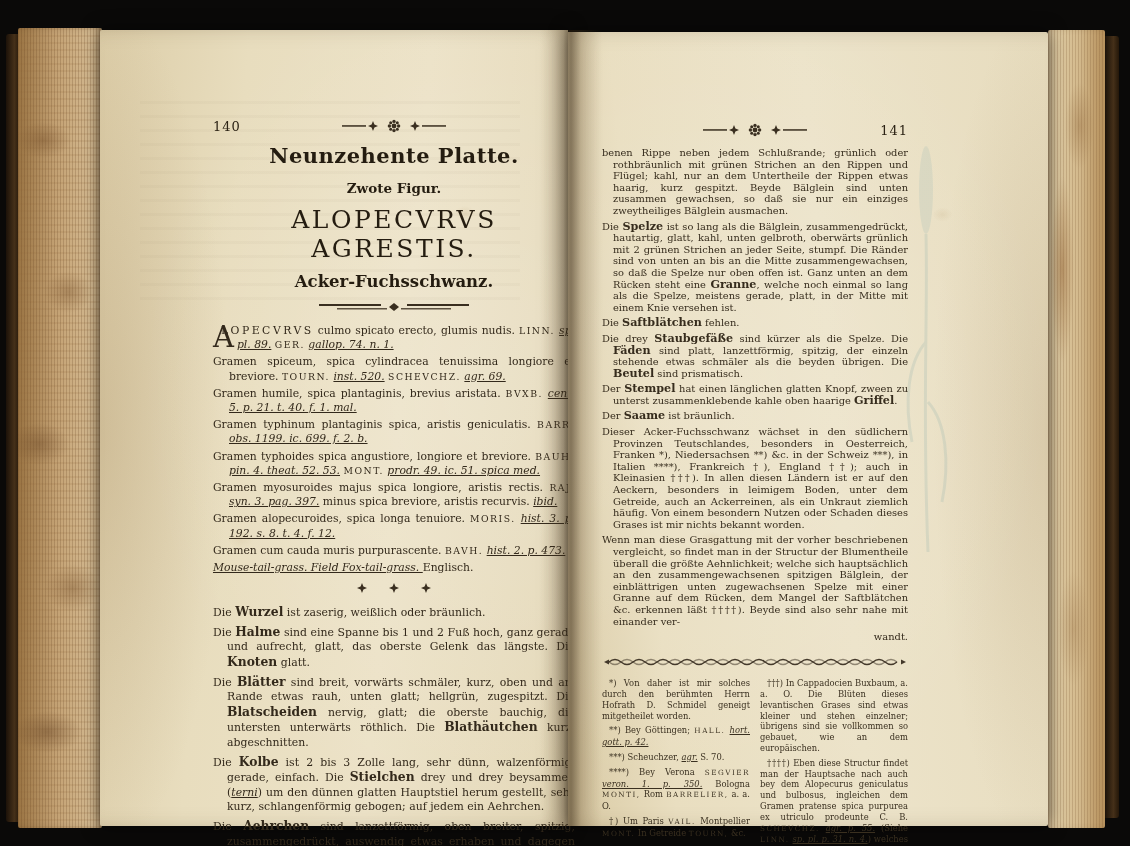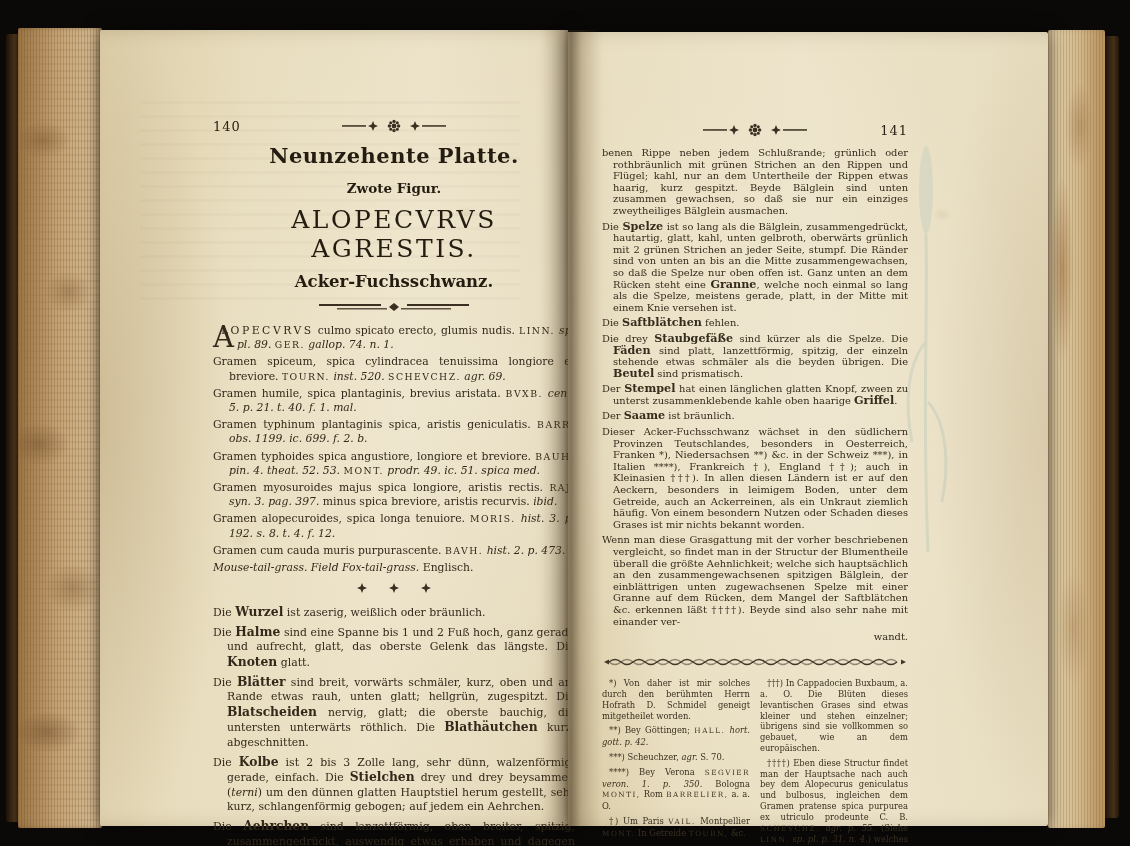--- a/index.html
+++ b/index.html
@@ -68,21 +68,21 @@
   p.syn{margin:0 0 3px;font-size:10.8px;line-height:14.2px;text-align:justify;padding-left:16px;text-indent:-16px;}
   p.des{margin:0 0 4px;font-size:10.9px;line-height:14.6px;text-align:justify;padding-left:14px;text-indent:-14px;}
   p.rp{margin:0 0 4px;font-size:9.9px;line-height:11.6px;text-align:justify;padding-left:11px;text-indent:-11px;color:#362c1d;}
   .catchword{text-align:right;font-size:10.9px;margin-top:1px;}
   .catchword.rp-c{font-size:9.9px;}
   .fn-rule-wrap{text-align:center;margin:10px 0 7px;}
   .fn-cols{display:flex;gap:10px;}
   .fn-col{width:148px;}
   p.fn{margin:0 0 4px;font-size:8.4px;line-height:10.8px;text-align:justify;text-indent:7px;color:#3a3020;}
   
-  .it{font-style:italic;}
+  .it{font-style:italic;text-decoration:underline;}
   .sc{letter-spacing:1.5px;font-size:.86em;}
   .sc1{letter-spacing:2.5px;}
   .fb{font-weight:bold;font-size:1.13em;}
   .dropcap{float:left;font-size:29px;line-height:24px;padding:1px 3px 0 0;font-weight:normal;}
   .plant-shadow{position:absolute;pointer-events:none;}
   svg .ink{fill:#3a2f20;}
 </style>
 </head>
 <body>
 

